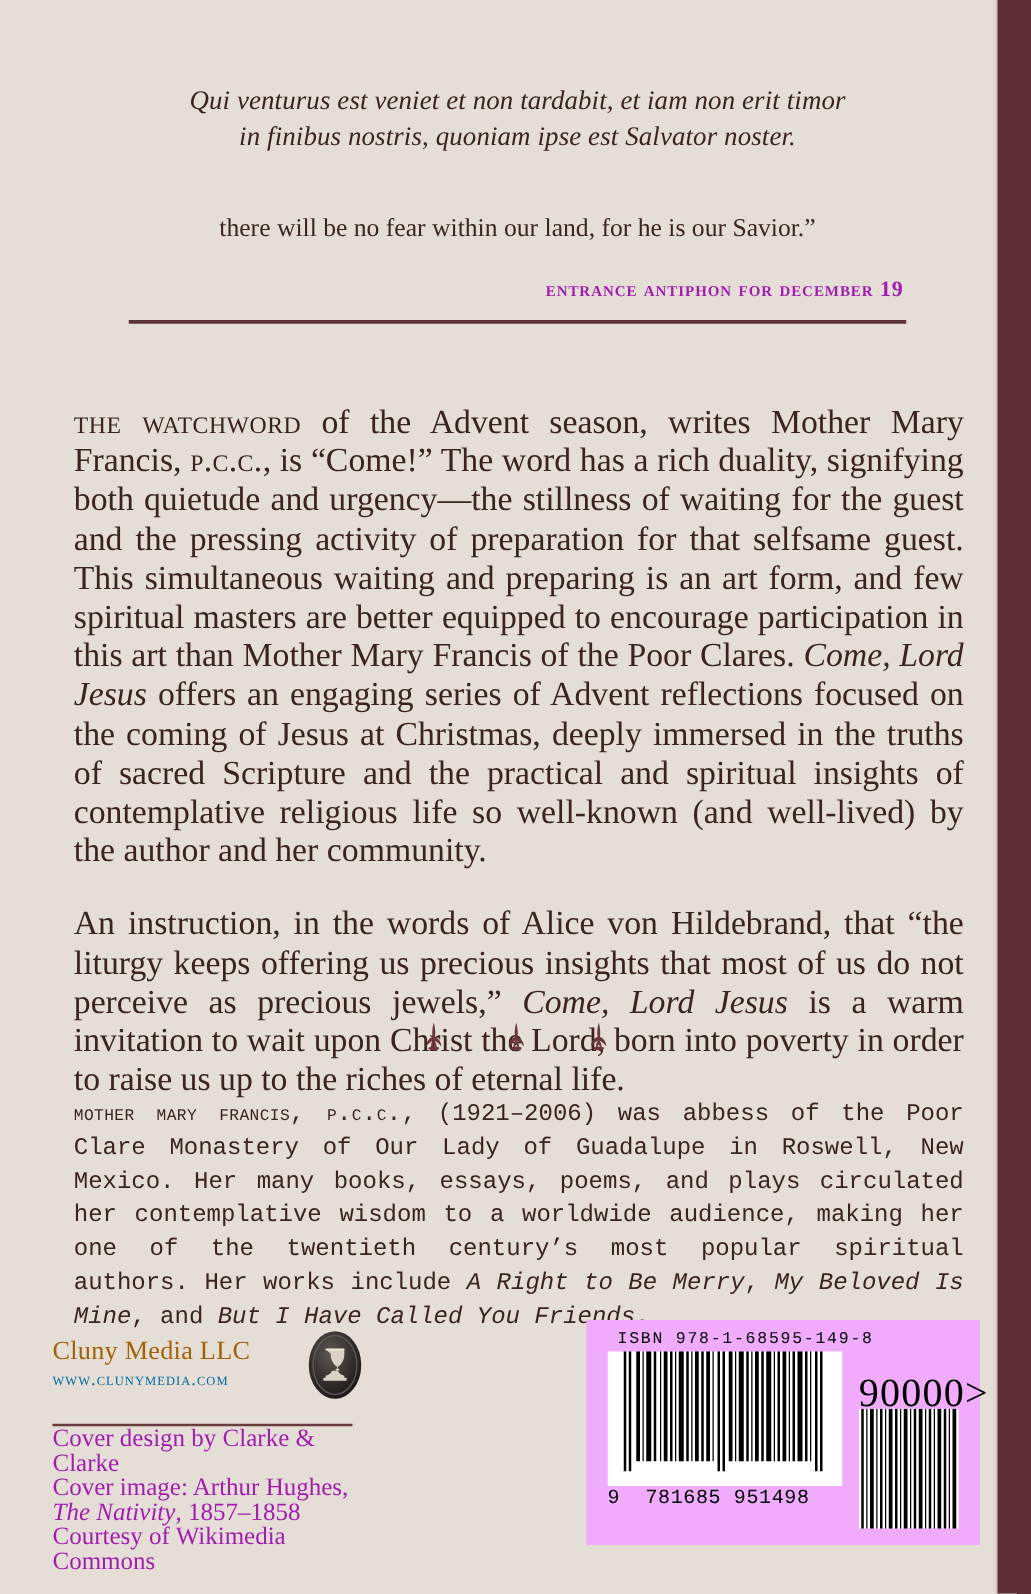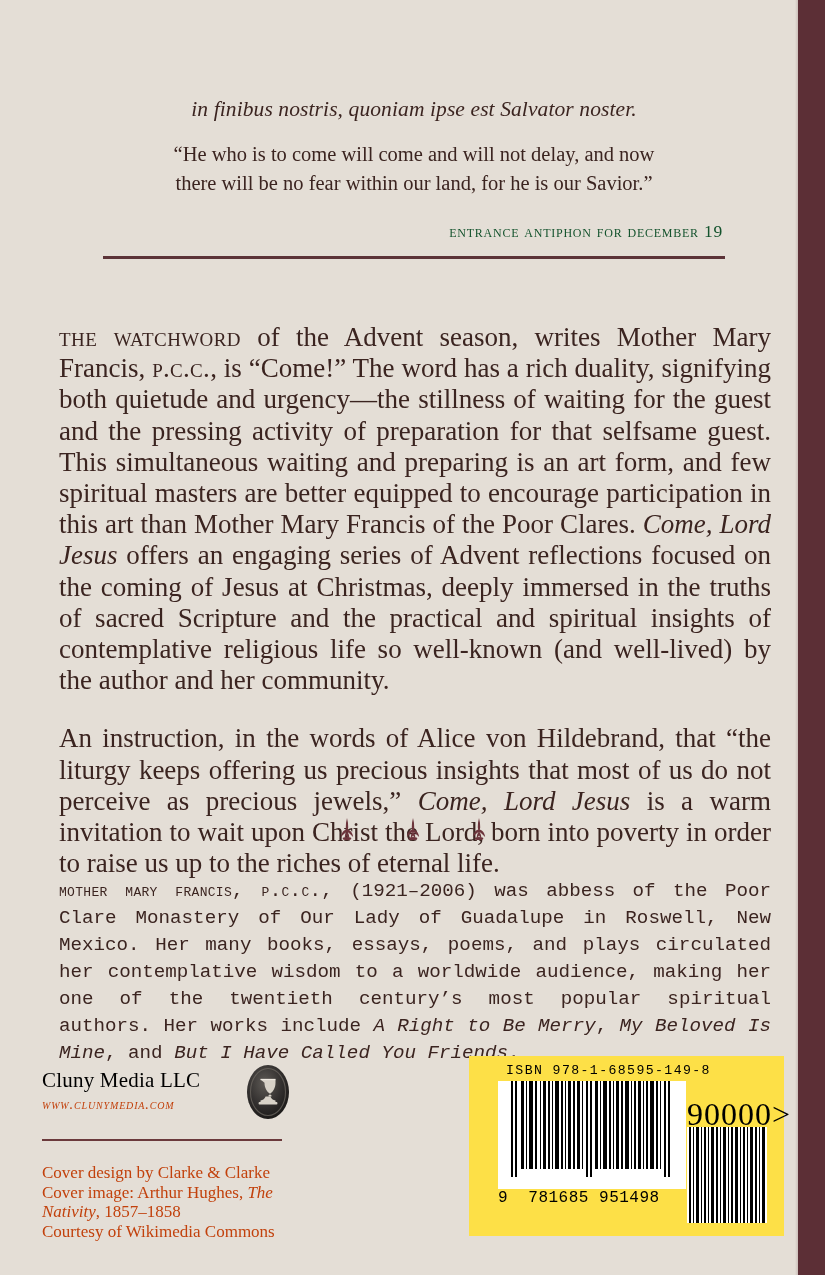--- a/index.html
+++ b/index.html
@@ -62,22 +62,23 @@
     text-align: center;
     color: #3b2420;
   }
   .epi-source {
     margin-top: 23px;
     text-align: right;
     font-size: 17.5px;
     letter-spacing: 0.75px;
     font-variant: small-caps;
     text-transform: lowercase;
-    color: #14532d;
+    color: #a21caf;
     padding-right: 2px;
+    font-weight: bold;
   }
   .epi-rule {
     margin-top: 14px;
     height: 3px;
     background: #5c3338;
     width: 622px;
   }
 
   
   .body-copy {
@@ -149,62 +150,61 @@
     top: 1068px;
     width: 248px;
   }
   .pub-row {
     position: relative;
     height: 62px;
   }
   .pub-name {
     font-size: 21px;
     line-height: 25px;
-    color: #000000;
+    color: #a16207;
     letter-spacing: 0.2px;
   }
   .pub-url {
     margin-top: 3px;
     font-size: 14.5px;
     font-variant: small-caps;
     text-transform: lowercase;
     letter-spacing: 0.85px;
-    color: #c2410c;
-    font-style: italic;
+    color: #0369a1;
   }
   .pub-logo {
     position: absolute;
     right: 0;
     top: -4px;
     width: 44px;
     height: 56px;
   }
   .pub-rule {
     margin-top: 9px;
     width: 240px;
     height: 2px;
     background: #6b3a3c;
   }
   .credits {
-    margin-top: 22px;
-    font-size: 17px;
+    margin-top: 1px;
+    font-size: 20px;
     line-height: 19.6px;
-    color: #c2410c;
+    color: #a21caf;
   }
 
   
   .barcode-panel {
     position: absolute;
     left: 469px;
     top: 1056px;
     width: 315px;
     height: 180px;
-    background: #fde047;
+    background: #f0abfc;
     box-sizing: border-box;
-    padding: 7px 9px 7px 21px;
+    padding: 7px 9px 7px 9px;
   }
   .isbn-text {
     font-family: "Liberation Mono", "DejaVu Sans Mono", monospace;
     font-size: 13.2px;
     letter-spacing: 1.4px;
     color: #000;
     margin-left: 16px;
     white-space: nowrap;
   }
   .bc-area {
@@ -246,25 +246,25 @@
 </head>
 <body>
 
 <div id="cover">
 
   <div class="spine-inner-shade"></div>
   <div class="spine"></div>
 
   <div class="epigraph">
     <div class="epi-latin">
-      <br>
+      <span>Qui venturus est veniet et non tardabit, et iam non erit timor</span><br>
       <span>in finibus nostris, quoniam ipse est Salvator noster.</span>
     </div>
     <div class="epi-english">
-      <span>“He who is to come will come and will not delay, and now</span><br>
+      <br>
       <span>there will be no fear within our land, for he is our Savior.”</span>
     </div>
     <div class="epi-source">Entrance Antiphon for December 19</div>
     <div class="epi-rule"></div>
   </div>
 
   <div class="body-copy">
     <p class="para"><span class="lead">The watchword</span><span> of the Advent season, writes Mother Mary Francis, </span><span class="sc">p.c.c.</span><span>, is “Come!” The word has a rich duality, signifying both quietude and urgency—the stillness of waiting for the guest and the pressing activity of preparation for that selfsame guest. This simultaneous waiting and preparing is an art form, and few spiritual masters are better equipped to encourage participation in this art than Mother Mary Francis of the Poor Clares. </span><span class="it">Come, Lord Jesus</span><span> offers an engaging series of Advent reflections focused on the coming of Jesus at Christmas, deeply immersed in the truths of sacred Scripture and the practical and spiritual insights of contemplative religious life so well-known (and well-lived) by the author and her community.</span></p>
 
     <p class="para"><span>An instruction, in the words of Alice von Hildebrand, that “the liturgy keeps offering us precious insights that most of us do not perceive as precious jewels,” </span><span class="it">Come, Lord Jesus</span><span> is a warm invitation to wait upon Christ the Lord, born into poverty in order to raise us up to the riches of eternal life.</span></p>

